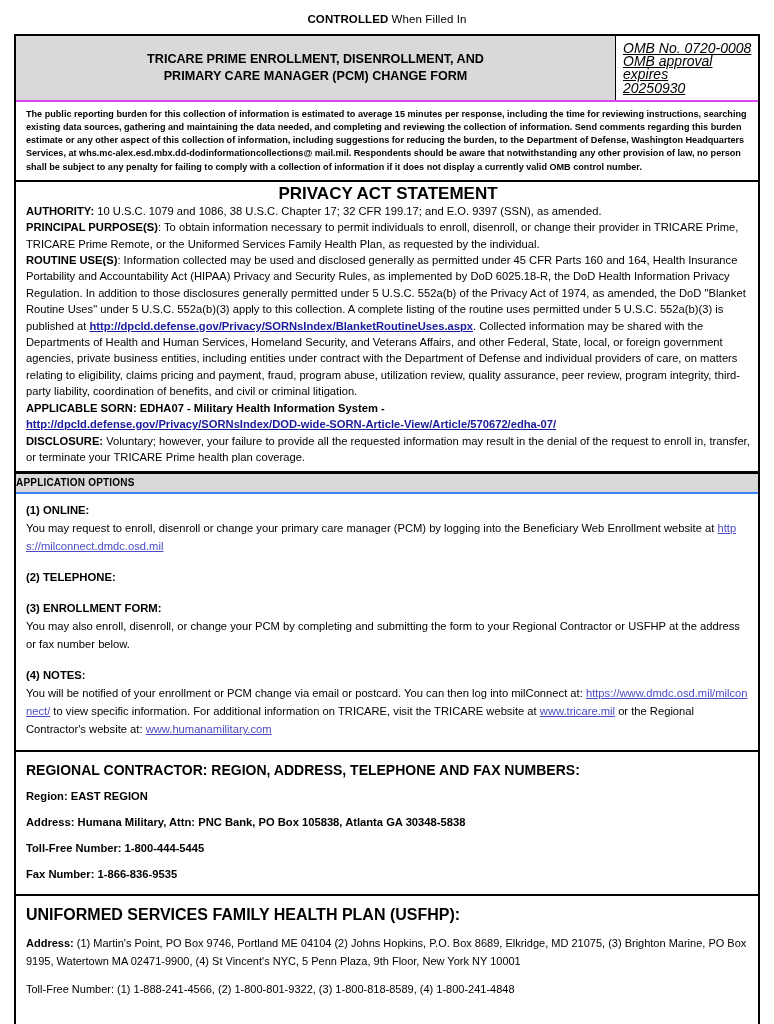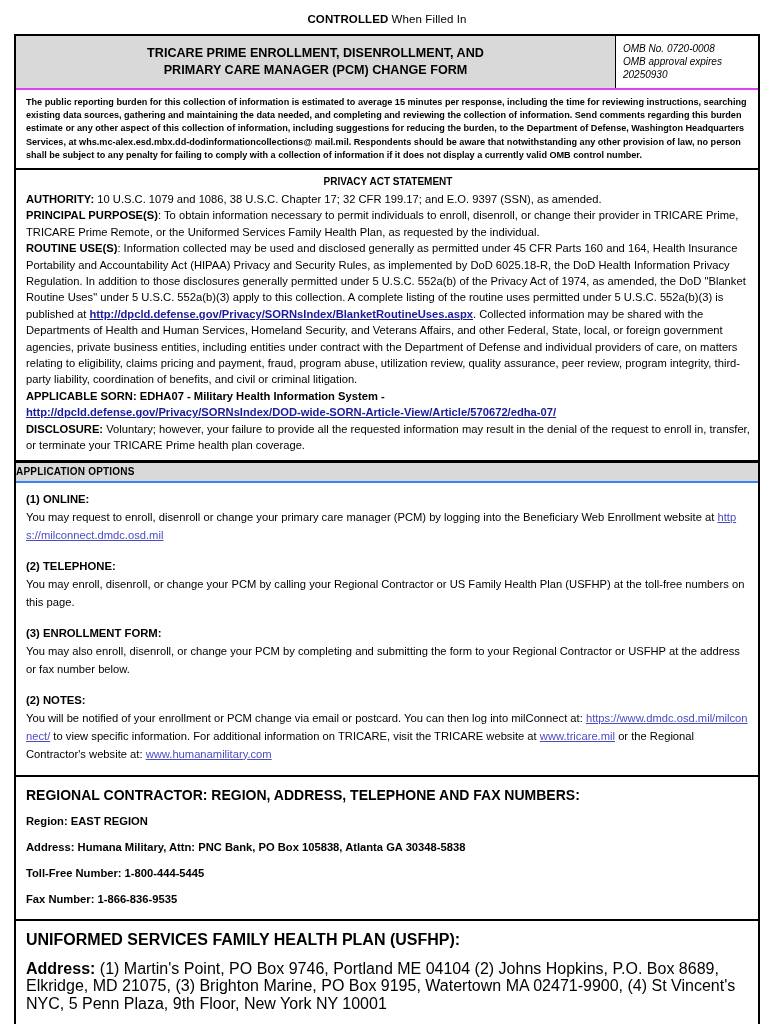--- a/index.html
+++ b/index.html
@@ -54,45 +54,46 @@
     padding: 9px 6px 9px 6px;
     display: flex;
     flex-direction: column;
     justify-content: center;
   }
   .title-omb {
     flex: 0 0 143px;
     background: #ffffff;
     border-left: 1px solid #000;
     font-style: italic;
-    font-size: 10px;
+    font-size: 14px;
     line-height: 13.2px;
     padding: 6px 5px 5px 7px;
     box-sizing: border-box;
+    text-decoration: underline;
   }
 
   
   .burden {
     font-size: 9.1px;
     font-weight: bold;
     line-height: 13.2px;
     padding: 6px 8px 6px 10px;
     border-bottom: 2px solid #000;
     text-align: left;
   }
 
   
   .privacy {
     padding: 4px 8px 6px 10px;
     border-bottom: 2px solid #000;
   }
   .privacy-title {
     text-align: center;
     font-weight: bold;
-    font-size: 10px;
+    font-size: 17px;
     line-height: 16px;
     padding-bottom: 1px;
   }
   .p-line {
     font-size: 11.2px;
     line-height: 16.4px;
     text-align: left;
   }
   .lbl { font-weight: bold; }
 
@@ -147,21 +148,21 @@
   .usfhp {
     padding: 10px 8px 16px 10px;
     font-size: 11.2px;
   }
   .us-title {
     font-weight: bold;
     font-size: 16px;
     padding-bottom: 11px;
   }
   .us-row {
-    font-size: 16px;
+    font-size: 11px;
     line-height: 17.5px;
     padding-bottom: 11px;
   }
   .us-row .lbl { font-weight: bold; }
 
   
   a.lnk-bold {
     color: #1a1a9c;
     font-weight: bold;
     text-decoration: underline;
@@ -230,30 +231,29 @@
 
     <div class="options">
 
       <div class="opt-block">
         <div class="opt-head">(1)  ONLINE:</div>
         <div class="opt-body"><span>You may request to enroll, disenroll or change your primary care manager (PCM) by logging into the Beneficiary Web Enrollment website at </span><a class="lnk" href="#">https://milconnect.dmdc.osd.mil</a></div>
       </div>
 
       <div class="opt-block">
         <div class="opt-head">(2)  TELEPHONE:</div>
-        <div class="opt-body">You may enroll, disenroll, or change your PCM by calling your Regional Contractor or US Family Health Plan (USFHP) at the toll-free numbers on this page.</div>
       </div>
 
       <div class="opt-block">
         <div class="opt-head">(3)  ENROLLMENT FORM:</div>
         <div class="opt-body">You may also enroll, disenroll, or change your PCM by completing and submitting the form to your Regional Contractor or USFHP at the address or fax number below.</div>
       </div>
 
       <div class="opt-block last">
-        <div class="opt-head">(2)  NOTES:</div>
+        <div class="opt-head">(4)  NOTES:</div>
         <div class="opt-body"><span>You will be notified of your enrollment or PCM change via email or postcard. You can then log into milConnect at: </span><a class="lnk" href="#">https://www.dmdc.osd.mil/milconnect/</a><span> to view specific information. For additional information on TRICARE, visit the TRICARE website at </span><a class="lnk" href="#">www.tricare.mil</a><span> or the Regional Contractor's website at: </span><a class="lnk" href="#">www.humanamilitary.com</a></div>
       </div>
 
     </div>
 
     <div class="regional">
       <div class="rc-title">REGIONAL CONTRACTOR: REGION, ADDRESS, TELEPHONE AND FAX NUMBERS:</div>
       <div class="rc-line">Region: EAST REGION</div>
       <div class="rc-line">Address: Humana Military, Attn: PNC Bank, PO Box 105838, Atlanta GA 30348-5838</div>
       <div class="rc-line">Toll-Free Number: 1-800-444-5445</div>

